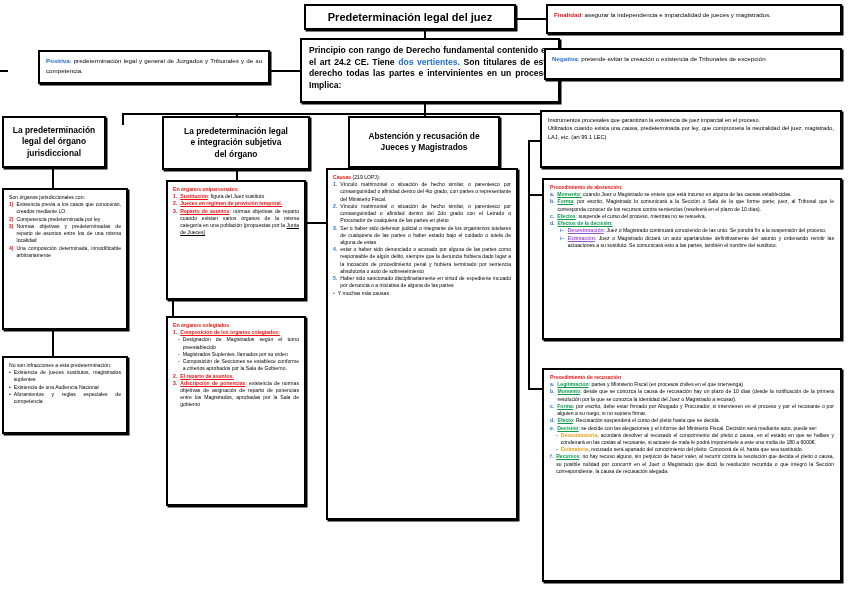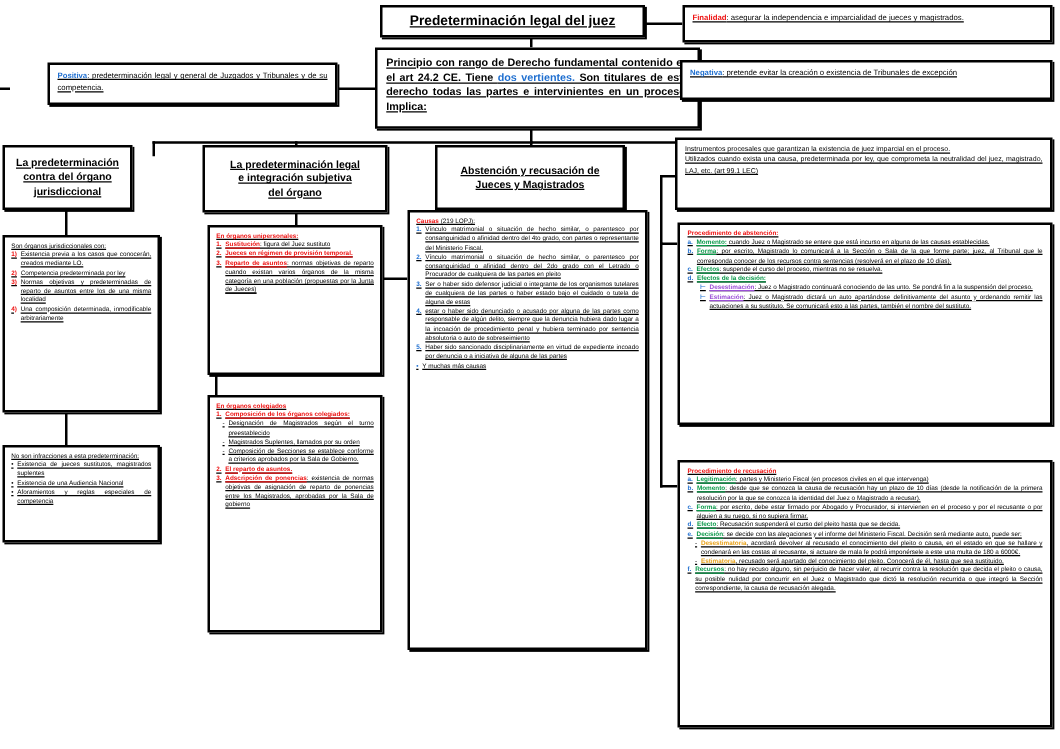--- a/index.html
+++ b/index.html
@@ -1,19 +1,19 @@
 <!DOCTYPE html>
 <html><head>
 <meta charset="utf-8">
 <style>
   html,body{margin:0;padding:0;background:#ffffff;}
   body{width:848px;height:599px;position:relative;overflow:hidden;
        font-family:"Liberation Sans","DejaVu Sans",sans-serif;color:#000;}
   .box{position:absolute;border:2px solid #000;background:#fff;box-sizing:border-box;
-       box-shadow:1.5px 1.5px 0 #000;text-decoration:underline;}
+       box-shadow:1.5px 1.5px 0 #000;}
   .ttl{font-weight:bold;text-align:center;}
   .just{text-align:justify;}
   .red{color:#ee1111;font-weight:bold;}
   .blue{color:#1f6fd0;font-weight:bold;}
   .bluen{color:#1f6fd0;}
   .green{color:#0a9a4a;font-weight:bold;text-decoration:underline;}
   .purple{color:#9b4fd6;font-weight:bold;text-decoration:underline;}
   .orange{color:#e8a21a;font-weight:bold;}
   .redu{color:#ee1111;font-weight:bold;text-decoration:underline;}
   .ul{text-decoration:underline;}
@@ -72,21 +72,21 @@
 
 <div class="box" style="left:544px;top:48px;width:298px;height:32px;padding:4px 6px;">
   <div class="t7 just"><span class="blue">Negativa</span><span>: pretende evitar la creación o existencia de Tribunales de excepción</span></div>
 </div>
 
 <div class="box" style="left:38px;top:50px;width:232px;height:34px;padding:4px 6px;">
   <div class="t7 just"><span class="blue">Positiva</span><span>: predeterminación legal y general de Juzgados y Tribunales y de su competencia.</span></div>
 </div>
 
 <div class="box ttl" style="left:2px;top:116px;width:104px;height:52px;display:flex;align-items:center;justify-content:center;padding:2px 5px;font-size:8.4px;line-height:1.35;">
-  <span>La predeterminación contra del órgano jurisdiccional</span>
+  <span>La predeterminación legal del órgano jurisdiccional</span>
 </div>
 <div class="box ttl" style="left:162px;top:116px;width:148px;height:54px;display:flex;align-items:center;justify-content:center;padding:2px 20px;font-size:8.4px;line-height:1.35;">
   <span>La predeterminación legal e integración subjetiva del órgano</span>
 </div>
 <div class="box ttl" style="left:348px;top:116px;width:152px;height:52px;display:flex;align-items:center;justify-content:flex-start;padding:2px 6px;font-size:8.4px;line-height:1.35;">
   <span>Abstención y recusación de Jueces y Magistrados</span>
 </div>
 
 <div class="box" style="left:2px;top:188px;width:126px;height:142px;padding:4px 5px;">
   <div class="tiny">Son órganos jurisdiccionales con:</div>

